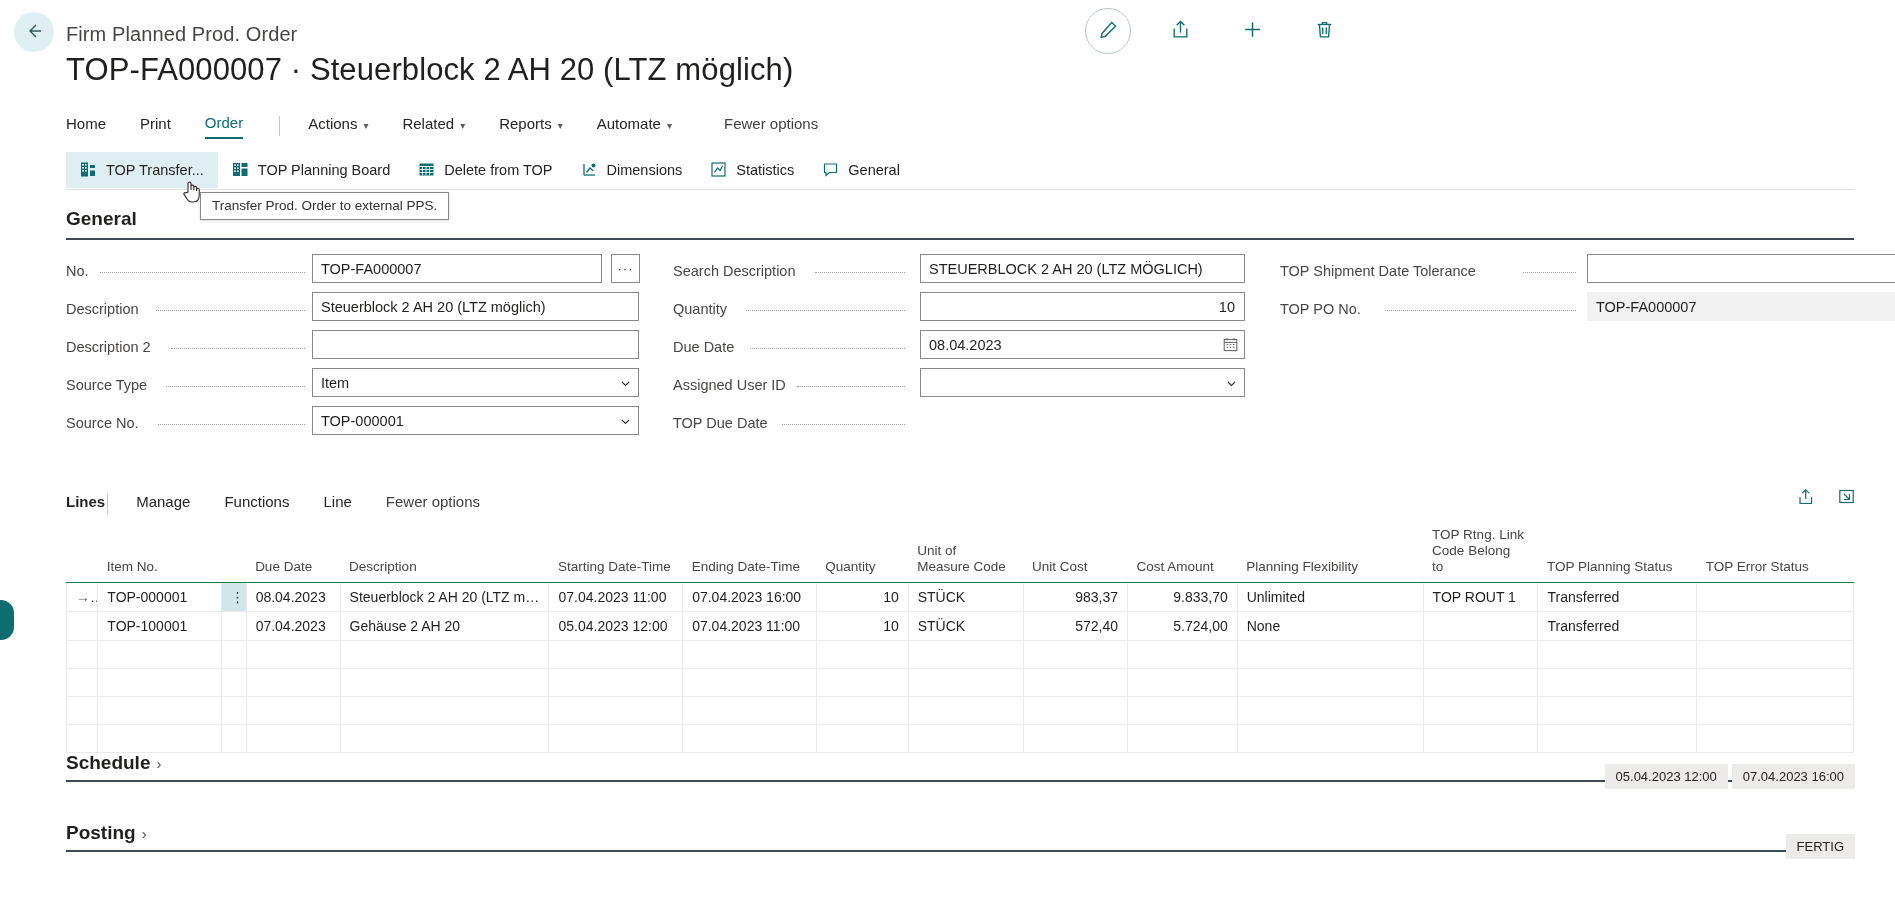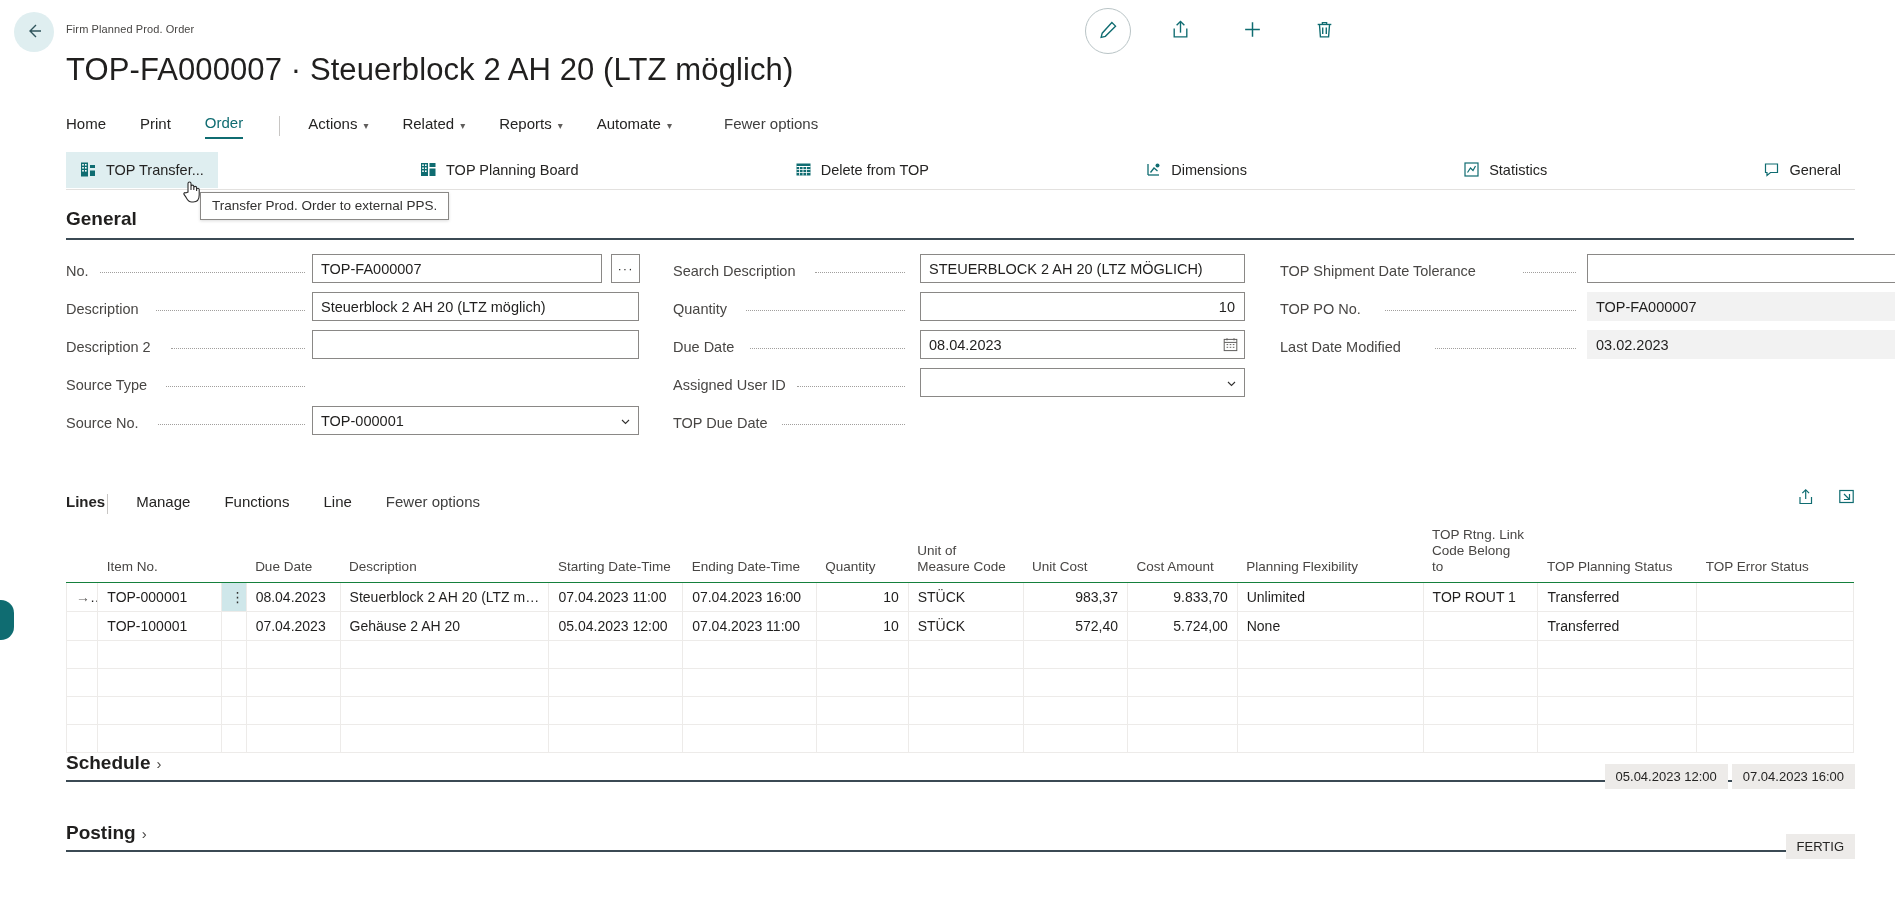--- a/index.html
+++ b/index.html
@@ -16,21 +16,21 @@
   .topbar { position: relative; height: 64px; }
   .back-btn {
     position: absolute; left: 14px; top: 12px;
     width: 40px; height: 40px; border-radius: 50%;
     background: #dfeef0; display: flex; align-items: center; justify-content: center;
     cursor: pointer;
   }
   .back-btn svg { width: 20px; height: 20px; }
   .breadcrumb {
     position: absolute; left: 66px; top: 23px;
-    font-size: 11px; color: #484644; letter-spacing: .1px;
+    font-size: 20px; color: #484644; letter-spacing: .1px;
   }
   .top-actions {
     position: absolute; left: 1085px; top: 8px;
     display: flex; align-items: center; gap: 26px;
   }
   .top-act {
     width: 46px; height: 46px; border-radius: 50%;
     display: flex; align-items: center; justify-content: center;
     cursor: pointer;
   }
@@ -59,21 +59,20 @@
   .menu-caret { font-size: 10px; margin-left: 6px; color: #605e5c; }
   .menu-sep {
     width: 1px; height: 20px; background: #c8c6c4; margin: 0 28px 0 2px;
   }
 
   
   .ribbon {
     position: absolute; left: 66px; top: 150px; right: 40px;
     height: 40px; display: flex; align-items: center;
     border-bottom: 1px solid #e3e1df;
-    justify-content: space-between;
   }
   .rib-btn {
     display: flex; align-items: center; gap: 9px;
     height: 36px; padding: 0 14px; cursor: pointer;
     font-size: 14.5px; color: #252423; white-space: nowrap;
   }
   .rib-btn.sel { background: #dfeef0; }
   .rib-icon { width: 17px; height: 17px; display: block; }
 
   
@@ -347,20 +346,26 @@
 
     <div class="fld">
       <span class="fld-label">Description 2</span>
       <span class="dots" style="left:105px; width:134px;"></span>
       <div class="inp" style="left:246px; width:327px;"></div>
     </div>
 
     <div class="fld">
       <span class="fld-label">Source Type</span>
       <span class="dots" style="left:100px; width:139px;"></span>
+      <div class="inp" style="left:246px; width:327px;">
+        <span>Item</span>
+        <svg class="chev" viewBox="0 0 11 11" fill="none" stroke="#323130" stroke-width="1.1">
+            <path d="M2 4 L5.5 7.5 L9 4"></path>
+          </svg>
+      </div>
     </div>
 
     <div class="fld">
       <span class="fld-label">Source No.</span>
       <span class="dots" style="left:92px; width:147px;"></span>
       <div class="inp" style="left:246px; width:327px;">
         <span>TOP-000001</span>
         <svg class="chev" viewBox="0 0 11 11" fill="none" stroke="#323130" stroke-width="1.1">
             <path d="M2 4 L5.5 7.5 L9 4"></path>
           </svg>
@@ -419,25 +424,20 @@
       <div class="inp num" style="left:307px; width:327px;">0</div>
     </div>
 
     <div class="fld">
       <span class="fld-label">TOP PO No.</span>
       <span class="dots" style="left:105px; width:191px;"></span>
       <div class="inp ro" style="left:307px; width:327px;">TOP-FA000007</div>
     </div>
 
 
-    <div class="fld">
-      <span class="fld-label">Last Date Modified</span>
-      <span class="dots" style="left:155px; width:141px;"></span>
-      <div class="inp ro" style="left:307px; width:327px;">03.02.2023</div>
-    </div>
   </div>
 </div>
 
 <div class="lines-menu">
   <span class="menu-item lbl" style="margin-right:0">Lines</span>
   <span class="menu-sep"></span>
   <span class="menu-item">Manage</span>
   <span class="menu-item">Functions</span>
   <span class="menu-item">Line</span>
   <span class="menu-item muted">Fewer options</span>

